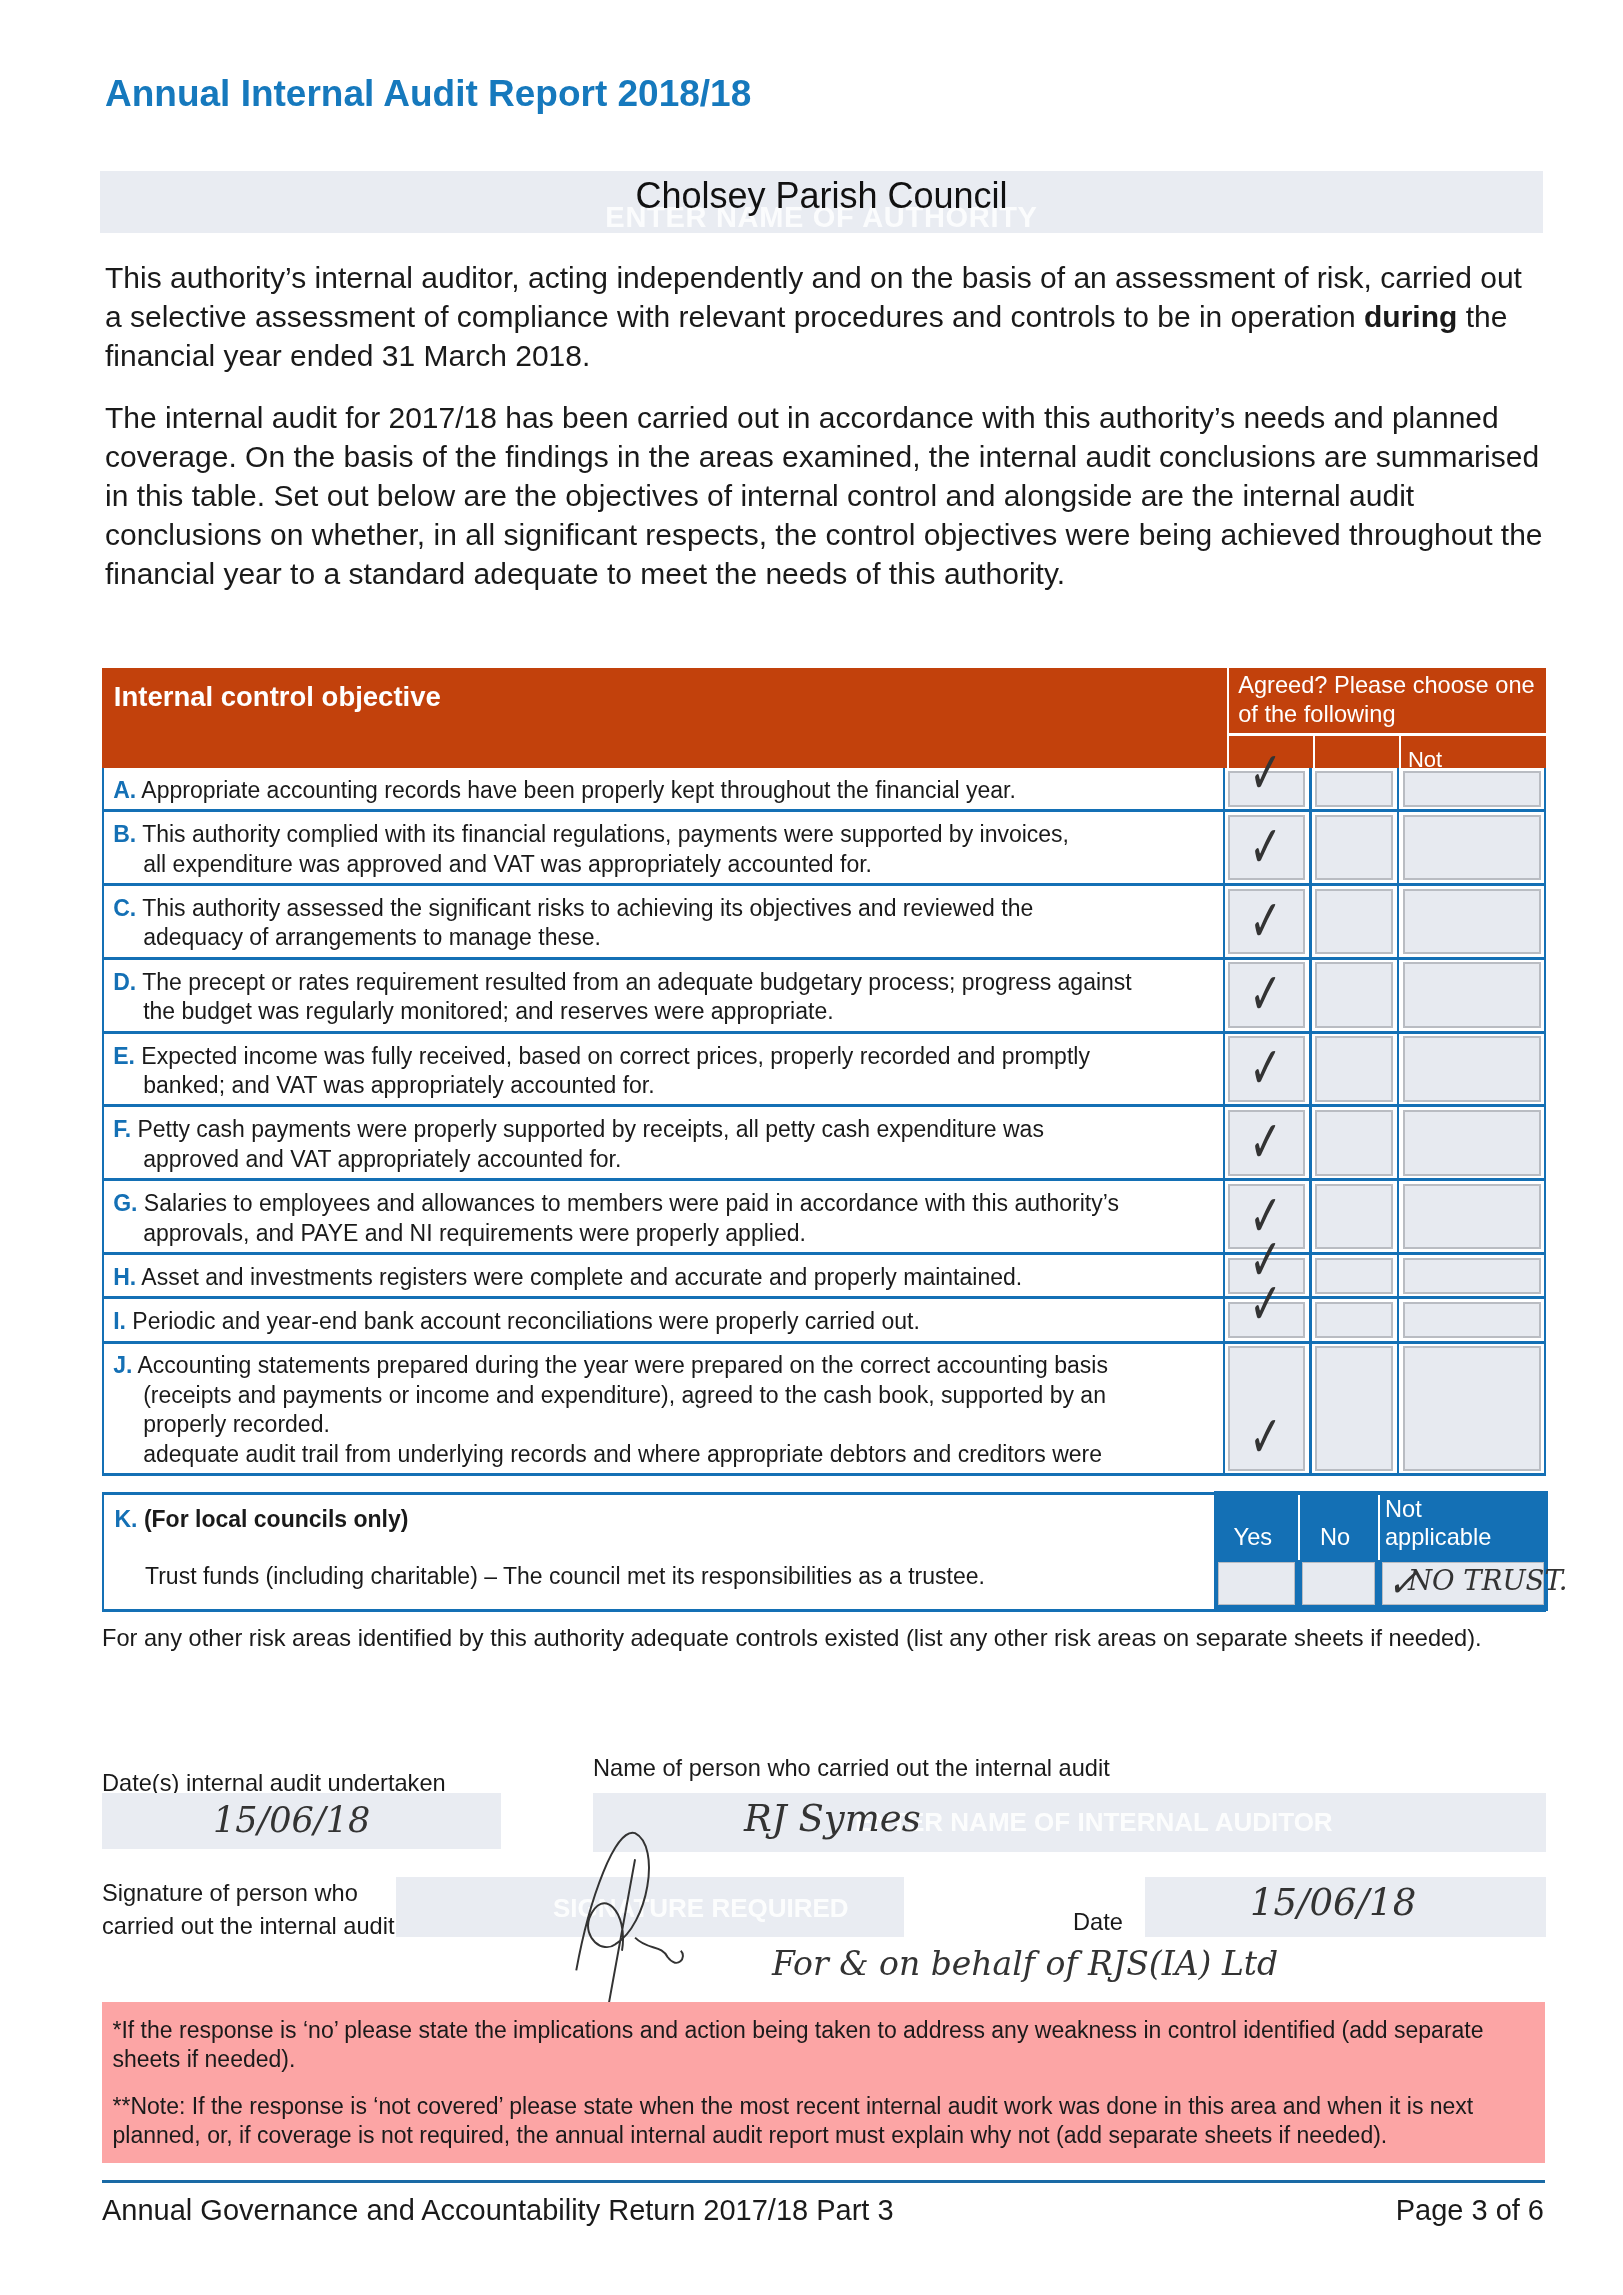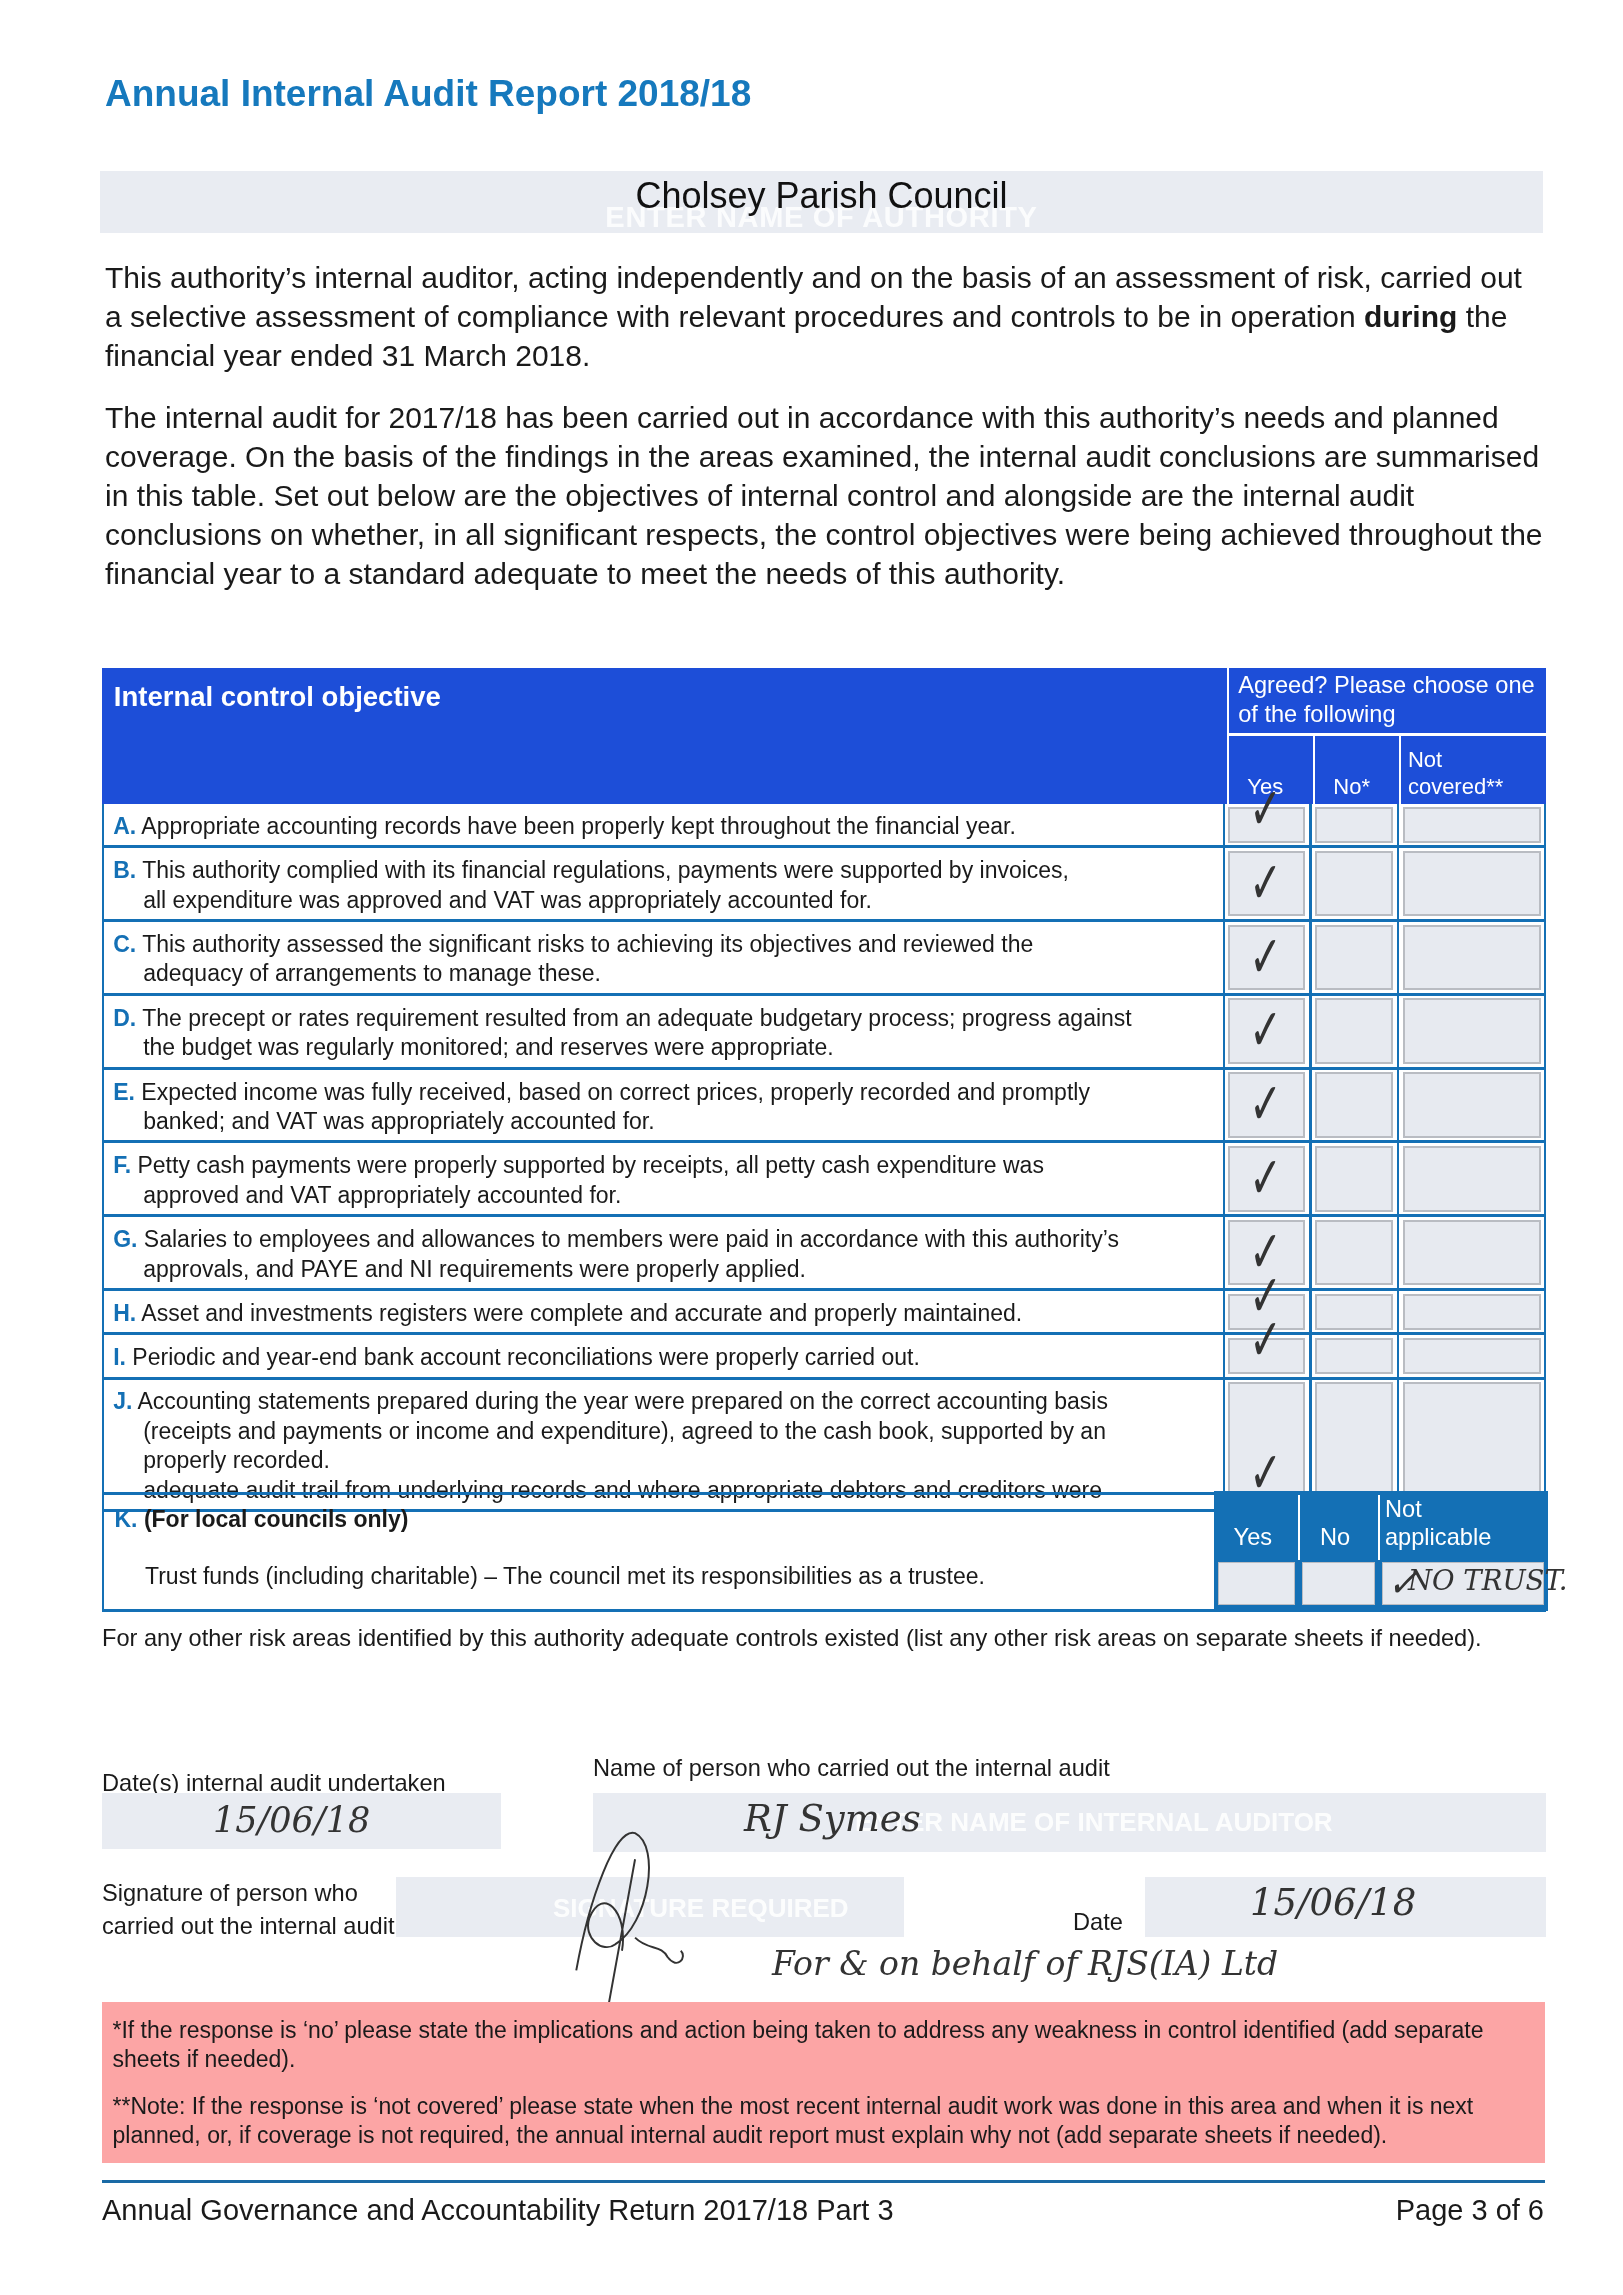--- a/index.html
+++ b/index.html
@@ -6,21 +6,21 @@
   body { width:1623px; height:2295px; position:relative; overflow:hidden; font-family:"Liberation Sans", sans-serif; color:#111; }
   .abs { position:absolute; }
   .title { left:105px; top:73px; font-size:37px; font-weight:bold; color:#1679bd; }
   .authority-band { left:100px; top:171px; width:1443px; height:62px; background:#e9ecf2; }
   .authority-name { left:0; top:0; width:100%; text-align:center; font-size:36px; line-height:39px; padding-top:5.2px; color:#111; }
   .authority-ghost { left:0; top:30px; width:100%; text-align:center; font-size:29px; font-weight:bold; color:#ffffff; opacity:0.85; letter-spacing:0.7px; }
   .para { left:105px; width:1440px; font-size:30px; line-height:39px; color:#1a1a1a; }
   .para b { font-weight:bold; }
   
   .tbl { left:102px; top:668px; width:1444px; }
-  .hdr { position:relative; height:136px; background:#1d4ed8; }
+  .hdr { position:relative; height:100px; background:#c2410c; }
   .hdr-left { position:absolute; left:0; top:0; width:1122px; height:136px; }
   .hdr-title { position:absolute; left:11.8px; top:13px; font-size:27.5px; font-weight:bold; color:#fff; }
   .hdr-right { position:absolute; left:1125px; top:0; width:319px; height:136px; border-left:2px solid #fff; }
   .hdr-agreed { position:absolute; left:9.2px; top:2.6px; font-size:23.6px; line-height:29px; color:#fff; }
   .hdr-sep { position:absolute; left:0; top:65px; width:100%; height:2.6px; background:#fff; }
   .hdr-col { position:absolute; top:68px; height:68px; color:#fff; font-size:22px; line-height:27.5px; }
   .hdr-col span { position:absolute; bottom:3.9px; }
   .row { position:relative; border-left:2.6px solid #1470b5; border-right:2.6px solid #1470b5; border-bottom:3.3px solid #1470b5; display:flex; }
   .row-text { width:1119px; padding:7.9px 7.9px 3.9px 9.2px; box-sizing:border-box; font-size:23px; line-height:29.5px; color:#1a1a1a; }
   .row-text .letter { color:#1470b5; font-weight:bold; }

